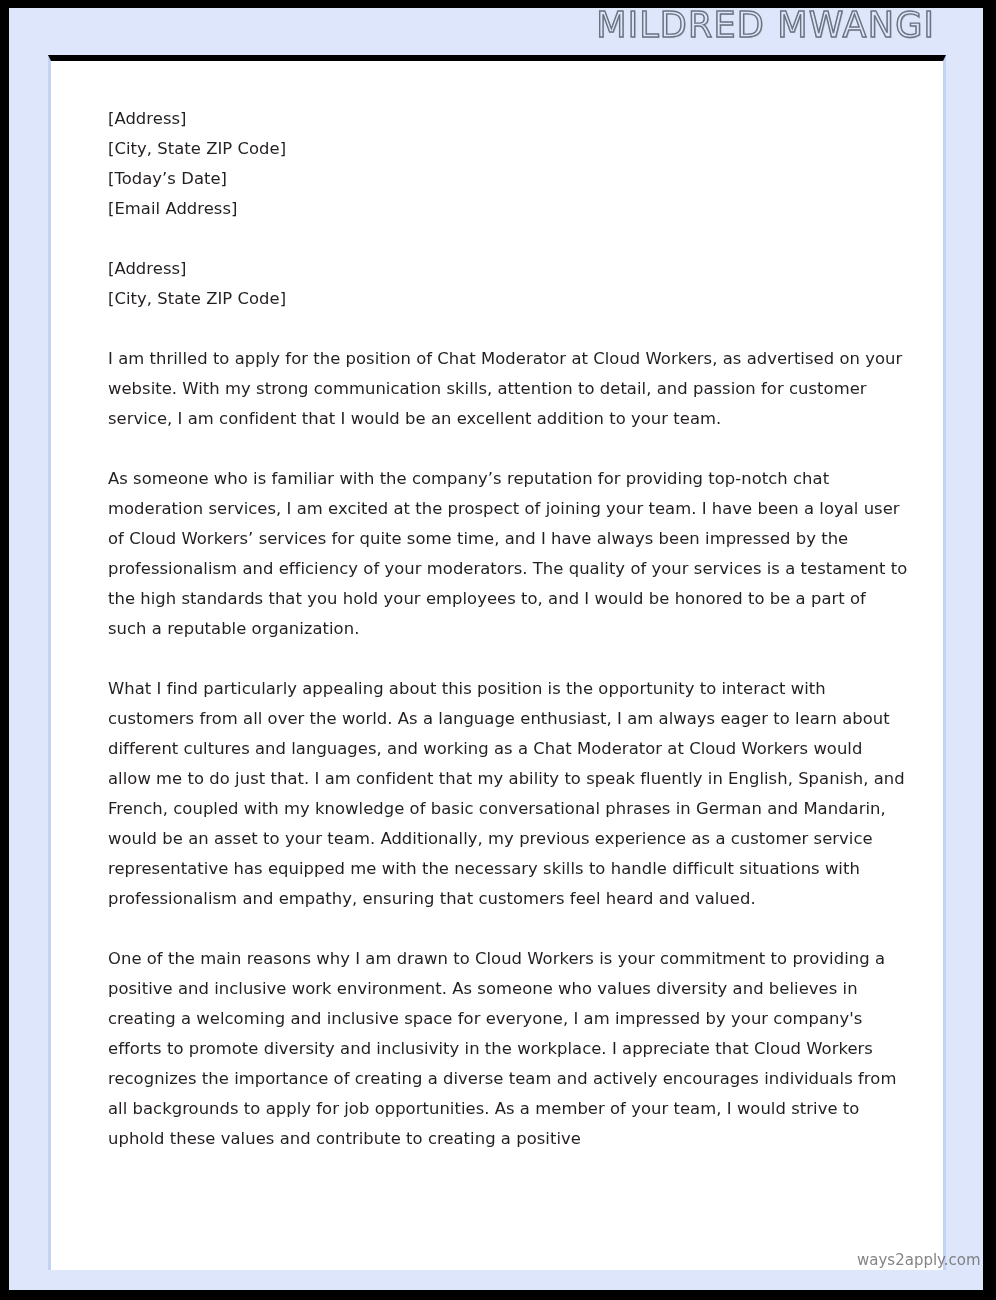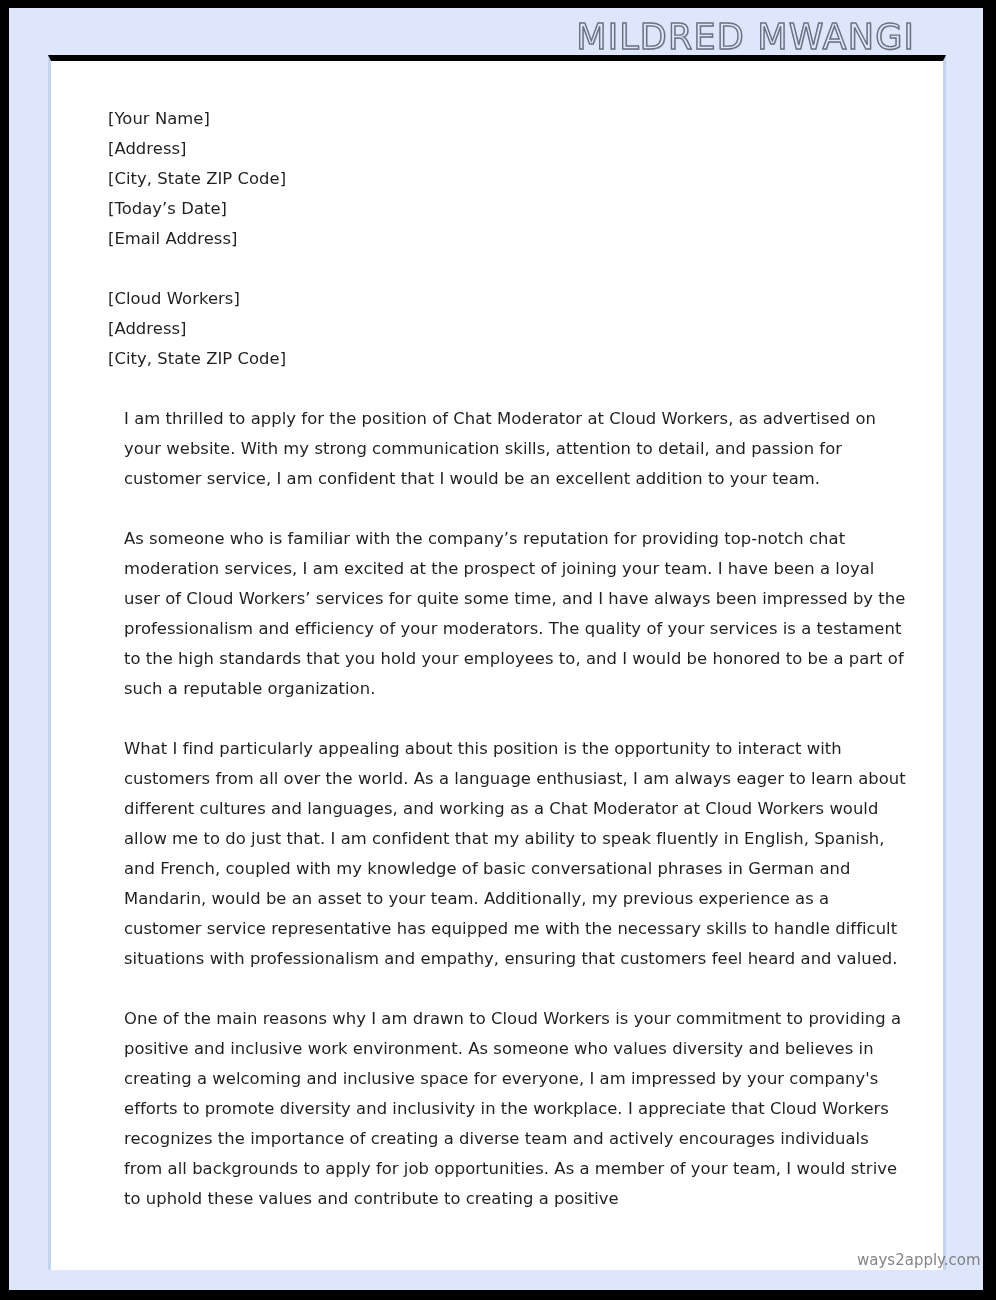--- a/index.html
+++ b/index.html
@@ -29,23 +29,23 @@
   }
 
   
   #header-band {
     position: absolute;
     left: 0;
     top: 0;
     width: 974px;
     height: 47px;
     display: flex;
-    align-items: flex-end;
+    align-items: flex-start;
     justify-content: flex-end;
-    padding-right: 68px;
+    padding-right: 48px;
     box-sizing: border-box;
     background: transparent;
   }
 
   #applicant-name {
     font-family: "DejaVu Sans", sans-serif;
     font-size: 35px;
     letter-spacing: 1.2px;
     font-weight: 400;
     line-height: 1;
@@ -90,21 +90,21 @@
   .addr-line {
     display: block;
     white-space: nowrap;
   }
 
   .salutation {
     margin: 0 0 30px 0;
   }
 
   .body-para {
-    margin: 0 0 30px 16px;
+    margin: 0 0 30px 0;
     text-align: left;
   }
 
   
   #watermark {
     position: absolute;
     left: 848px;
     top: 1243px;
     font-family: "DejaVu Sans", sans-serif;
     font-size: 15px;
@@ -122,29 +122,27 @@
 
   <div id="header-band">
     <div id="applicant-name">MILDRED MWANGI</div>
   </div>
 
   <div id="document-sheet"></div>
 
   <div id="letter-body">
 
     <div class="addr-block">
-      <span class="addr-line">[Your Name]</span>
       <span class="addr-line">[Address]</span>
       <span class="addr-line">[City, State ZIP Code]</span>
       <span class="addr-line">[Today’s Date]</span>
       <span class="addr-line">[Email Address]</span>
     </div>
 
     <div class="addr-block">
-      <span class="addr-line">[Cloud Workers]</span>
       <span class="addr-line">[Address]</span>
       <span class="addr-line">[City, State ZIP Code]</span>
     </div>
 
 
     <p class="body-para">I am thrilled to apply for the position of Chat Moderator at Cloud Workers, as advertised on your website. With my strong communication skills, attention to detail, and passion for customer service, I am confident that I would be an excellent addition to your team.</p>
     <p class="body-para">As someone who is familiar with the company’s reputation for providing top-notch chat moderation services, I am excited at the prospect of joining your team. I have been a loyal user of Cloud Workers’ services for quite some time, and I have always been impressed by the professionalism and efficiency of your moderators. The quality of your services is a testament to the high standards that you hold your employees to, and I would be honored to be a part of such a reputable organization.</p>
     <p class="body-para">What I find particularly appealing about this position is the opportunity to interact with customers from all over the world. As a language enthusiast, I am always eager to learn about different cultures and languages, and working as a Chat Moderator at Cloud Workers would allow me to do just that. I am confident that my ability to speak fluently in English, Spanish, and French, coupled with my knowledge of basic conversational phrases in German and Mandarin, would be an asset to your team. Additionally, my previous experience as a customer service representative has equipped me with the necessary skills to handle difficult situations with professionalism and empathy, ensuring that customers feel heard and valued.</p>
     <p class="body-para">One of the main reasons why I am drawn to Cloud Workers is your commitment to providing a positive and inclusive work environment. As someone who values diversity and believes in creating a welcoming and inclusive space for everyone, I am impressed by your company's efforts to promote diversity and inclusivity in the workplace. I appreciate that Cloud Workers recognizes the importance of creating a diverse team and actively encourages individuals from all backgrounds to apply for job opportunities. As a member of your team, I would strive to uphold these values and contribute to creating a positive</p>
 

